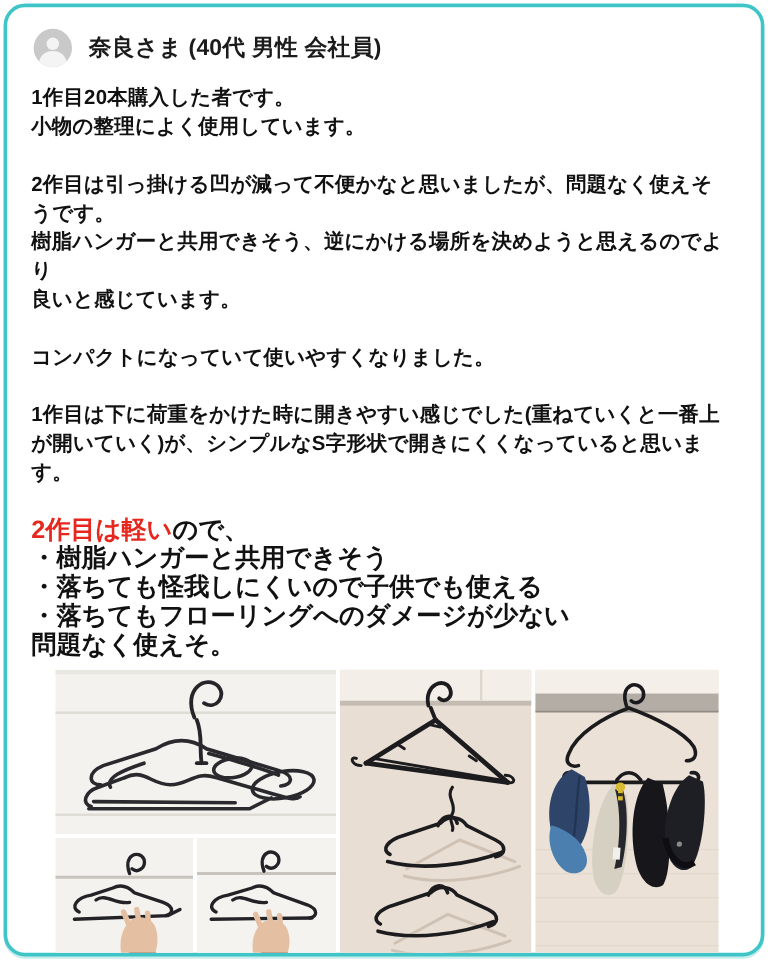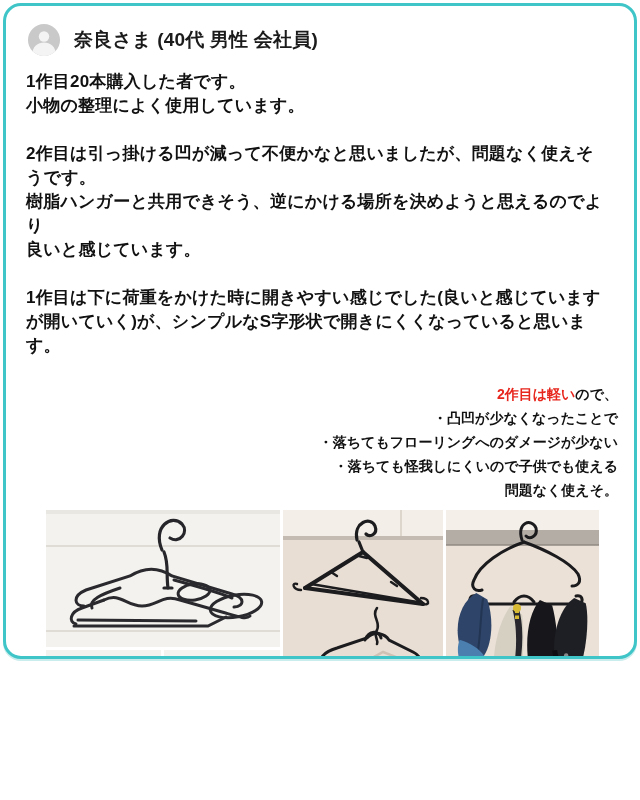--- a/index.html
+++ b/index.html
@@ -1,29 +1,29 @@
 <!DOCTYPE html>
 <html><head>
 <meta charset="utf-8">
 <style>
   html,body{margin:0;padding:0;background:#ffffff;}
   body{width:640px;height:800px;overflow:hidden;
        font-family:"Liberation Sans","DejaVu Sans",sans-serif;}
-  .card{box-sizing:border-box;margin:3px;height:656px;background:#ffffff;
+  .card{box-sizing:border-box;margin:3px;height:794px;background:#ffffff;
         border:3px solid #3fc5c7;border-radius:18px;overflow:hidden;
         padding:14px 16px 0 20px;box-shadow:0 2px 0 #c9ecec;}
   .hdr{display:flex;align-items:center;gap:14px;margin:4px 0 14px 2px;}
   .avatar{width:32px;height:32px;border-radius:50%;background:#c9c9c9;
           position:relative;overflow:hidden;flex:0 0 32px;}
   .avatar svg{position:absolute;left:0;top:0;}
   .name{font-size:19px;font-weight:700;color:#1b1b1b;letter-spacing:.2px;}
   .para{margin:4px 0 24px;font-size:17px;line-height:24px;font-weight:700;
         color:#111111;white-space:pre-line;letter-spacing:.2px;}
   .p5{margin:0 0 6px;}
-  .p5 .line{font-size:14px;line-height:24px;font-weight:700;color:#111111;text-align:right;}
+  .p5 .line{font-size:21px;line-height:24px;font-weight:700;color:#111111;}
   .hl{color:#e7261d;}
   .photos{width:553px;height:252px;margin:8px auto 0;display:flex;gap:3px;}
   .colL{width:234px;display:flex;flex-direction:column;gap:3px;}
   .pTop{height:137px;}
   .pBotRow{flex:1;display:flex;gap:3px;}
   .pBot{flex:1;height:112px;}
   .colM{width:160px;height:252px;}
   .colR{width:153px;height:252px;}
   .ph{overflow:hidden;}
   .ph svg{display:block;}
@@ -42,29 +42,30 @@
     </div>
     <div class="name">奈良さま (40代 男性 会社員)</div>
   </div>
 
   <p class="para">1作目20本購入した者です。
 小物の整理によく使用しています。</p>
   <p class="para">2作目は引っ掛ける凹が減って不便かなと思いましたが、問題なく使えそ
 うです。
 樹脂ハンガーと共用できそう、逆にかける場所を決めようと思えるのでより
 良いと感じています。</p>
-  <p class="para">1作目は下に荷重をかけた時に開きやすい感じでした(良いと感じています
+  <p class="para">コンパクトになっていて使いやすくなりました。</p>
+  <p class="para">1作目は下に荷重をかけた時に開きやすい感じでした(重ねていくと一番上
 が開いていく)が、シンプルなS字形状で開きにくくなっていると思いま
 す。</p>
 
   <div class="p5">
     <div class="line"><span class="hl">2作目は軽い</span><span>ので、</span></div>
-    <div class="line">・凸凹が少なくなったことで</div>
+    <div class="line">・樹脂ハンガーと共用できそう</div>
+    <div class="line">・落ちても怪我しにくいので子供でも使える</div>
     <div class="line">・落ちてもフローリングへのダメージが少ない</div>
-    <div class="line">・落ちても怪我しにくいので子供でも使える</div>
     <div class="line">問題なく使えそ。</div>
   </div>
 
   <div class="photos">
 
     <div class="colL">
 
       <div class="ph pTop">
         <svg width="234" height="137" viewBox="0 0 234 137">
           <rect width="234" height="137" fill="#f3f2ee"></rect>

